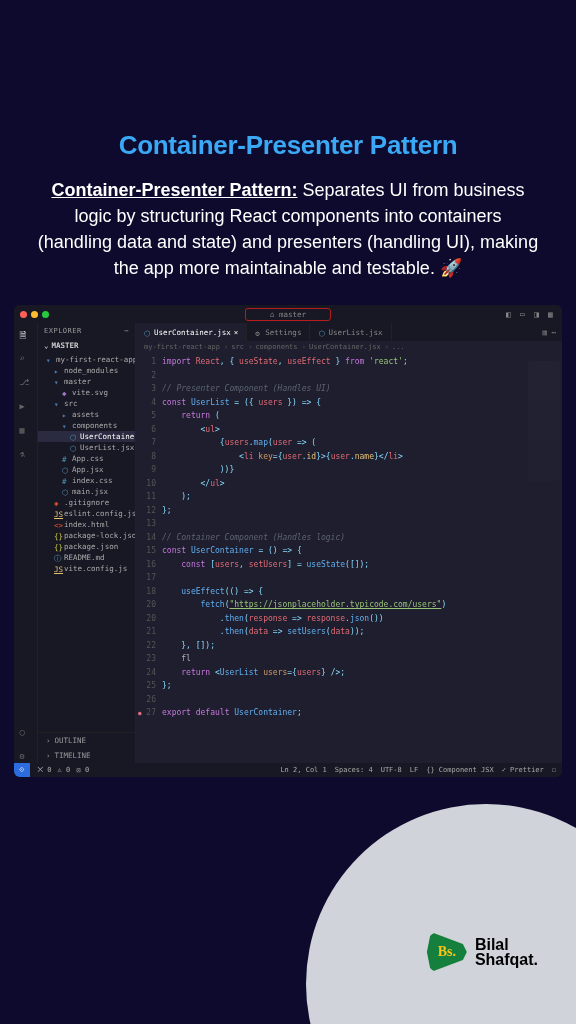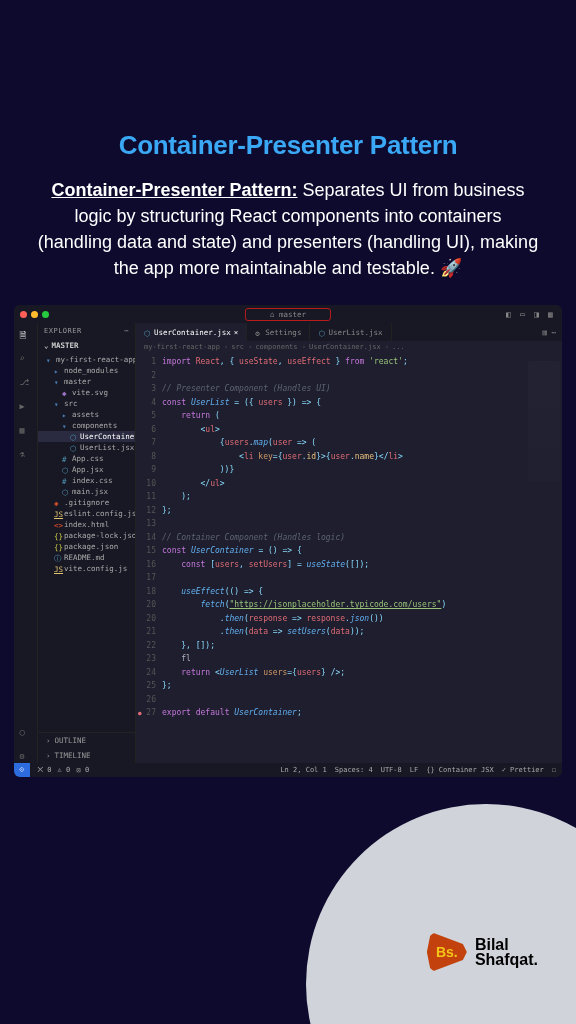--- a/index.html
+++ b/index.html
@@ -209,21 +209,21 @@
   gap: 8px;
 }
 .sb-left { display: flex; gap: 6px; align-items: center; }
 .sb-remote { background: #2d6cdf; padding: 0 5px; height: 14px; display: flex; align-items: center; color: #fff; margin-left: -6px; }
 .sb-right { margin-left: auto; display: flex; gap: 8px; }
 
 
 .tk-kw { color: #c678dd; }
 .tk-var { color: #e06c75; }
 .tk-punc { color: #89ddff; }
-.tk-fn { color: #61afef; font-style: italic; }
+.tk-fn { color: #61afef; }
 .tk-str { color: #98c379; text-decoration: underline; }
 .tk-str2 { color: #98c379; }
 .tk-cmt { color: #5c6370; font-style: italic; }
 .tk-attr { color: #d19a66; }
 .tk-tag { color: #e06c75; }
 .tk-prop { color: #e5c07b; }
 .tk-plain { color: #abb2bf; }
 
 
 .footer-circle {
@@ -239,29 +239,30 @@
   position: absolute;
   right: 38px;
   bottom: 52px;
   display: flex;
   align-items: center;
   gap: 8px;
 }
 .logo-tri {
   width: 40px;
   height: 40px;
-  background: #c2410c;
+  background: #15803d;
   border-radius: 30% 50% 50% 30%;
   clip-path: polygon(10% 0%, 90% 30%, 100% 50%, 90% 70%, 10% 100%, 0% 50%);
   display: flex;
   align-items: center;
   justify-content: center;
   color: #f5c518;
   font-weight: 900;
   font-size: 14px;
+  font-family: Liberation Serif, serif;
 }
 .logo-text { font-family: Arial; font-weight: 900; color: #000; line-height: 0.95; font-size: 16px; }
 </style>
 </head>
 <body>
 
 <div class="hero-title">Container-Presenter Pattern</div>
 <div class="hero-desc">
   <span class="ul">Container-Presenter Pattern:</span><span> Separates UI from business logic by structuring React components into containers (handling data and state) and presenters (handling UI), making the app more maintainable and testable. 🚀</span>
 </div>
@@ -466,21 +467,21 @@
     <div class="sb-left" id="sb-left">
         <span>⨉ 0</span>
         <span>⚠ 0</span>
         <span>⦻ 0</span>
       </div>
     <div class="sb-right" id="sb-right">
         <span>Ln 2, Col 1</span>
         <span>Spaces: 4</span>
         <span>UTF-8</span>
         <span>LF</span>
-        <span>{} Container JSX</span>
+        <span>{} Component JSX</span>
         <span>✓ Prettier</span>
         <span>☐</span>
       </div>
   </div>
 </div>
 
 <div class="footer-circle"></div>
 <div class="footer-logo">
   <div class="logo-tri">Bs.</div>
   <div class="logo-text">

